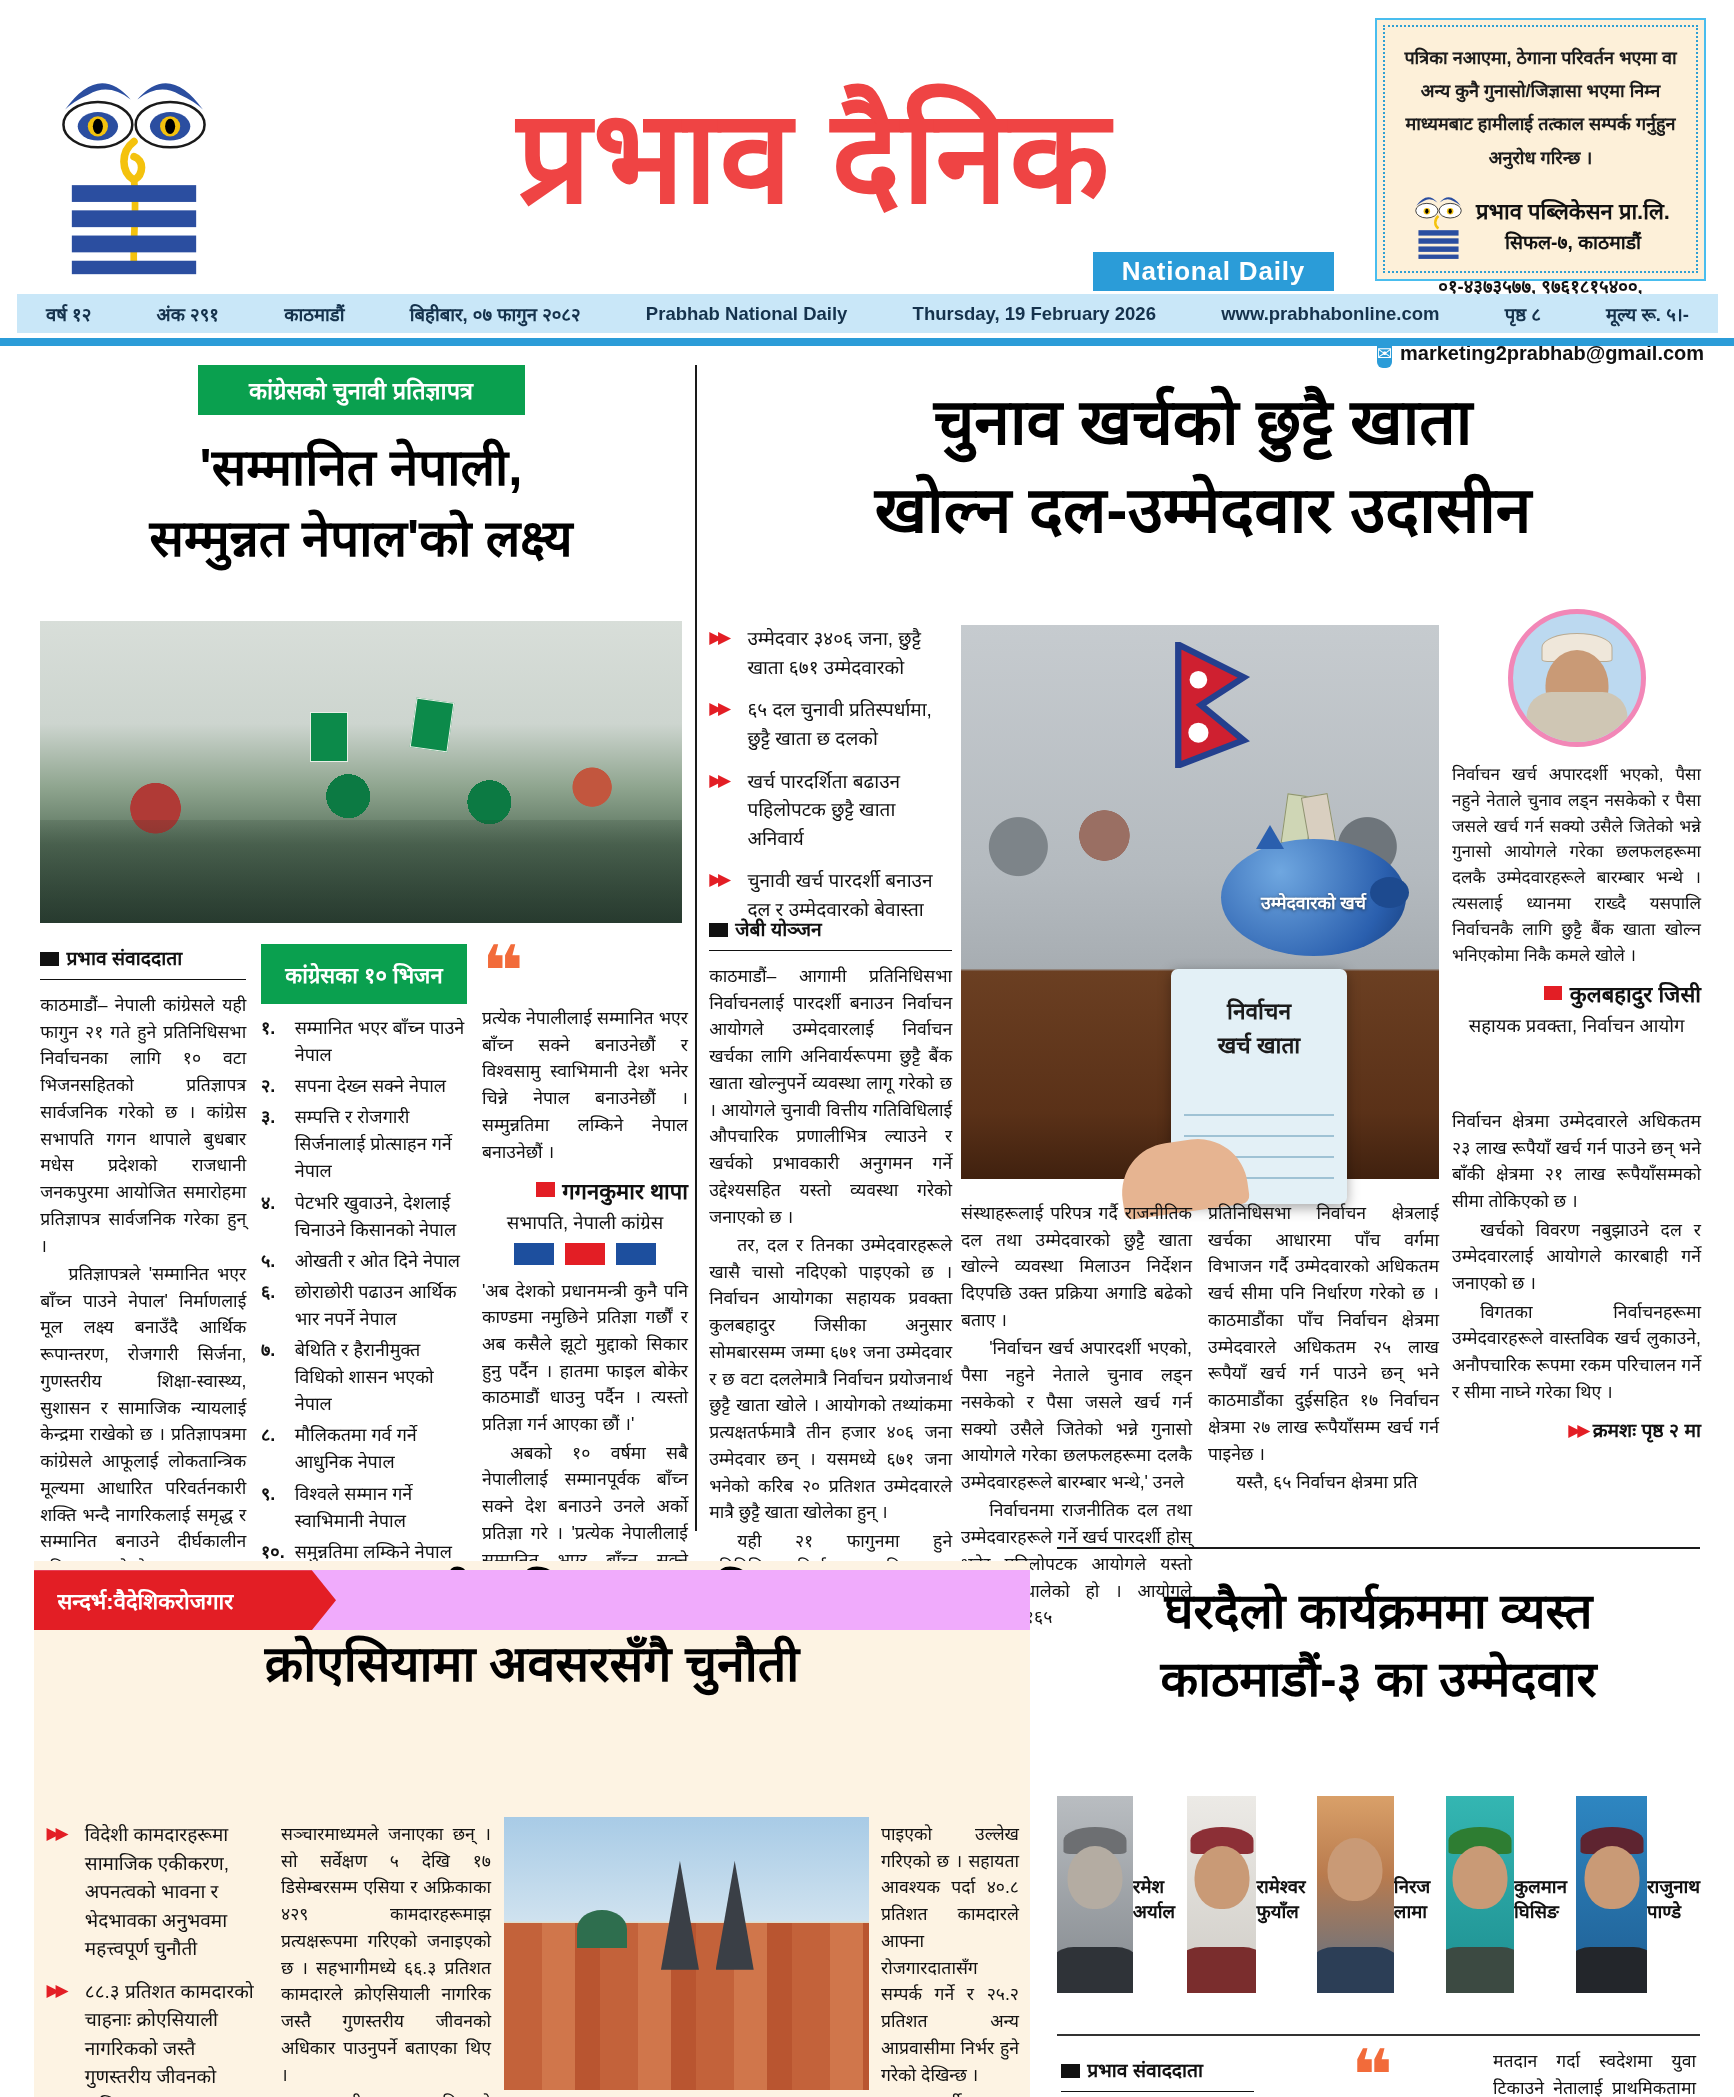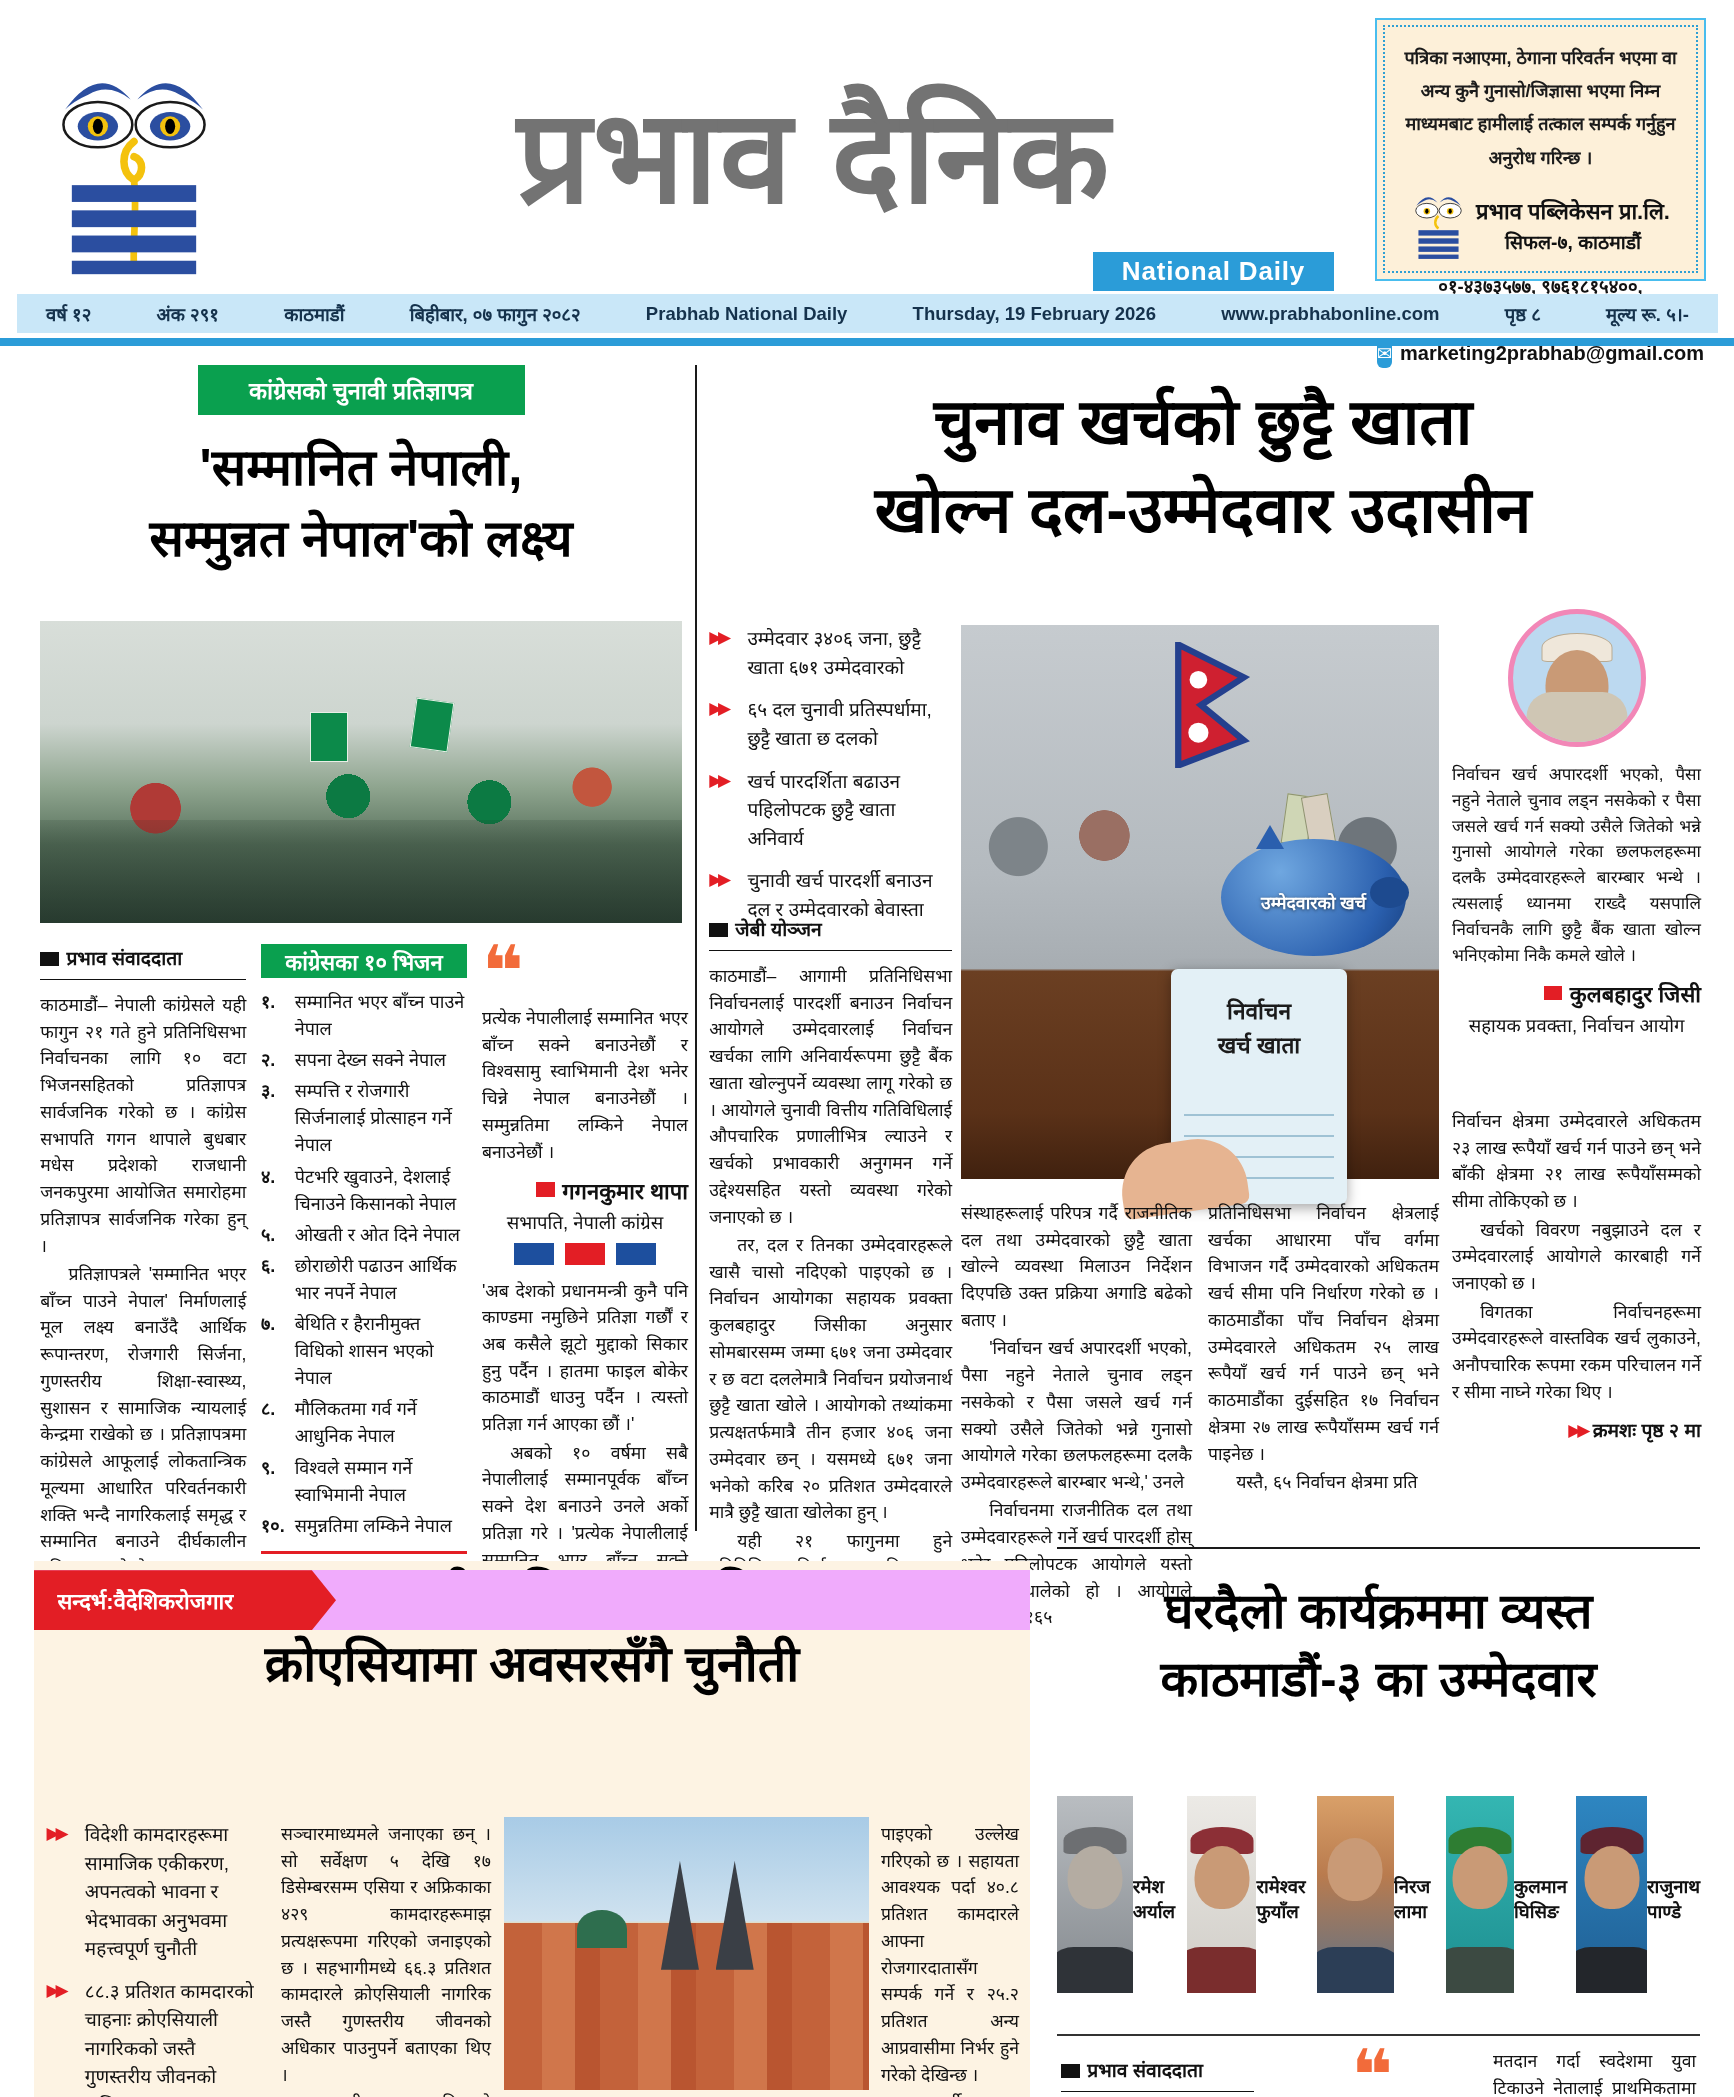--- a/index.html
+++ b/index.html
@@ -2,21 +2,21 @@
 <html style="font-size:6.7px"><head>
 <meta charset="utf-8">
 <style>
   *{margin:0;padding:0;box-sizing:border-box}
   html,body{background:#ffffff}
   body{font-family:"Liberation Sans","DejaVu Sans",sans-serif;color:#111}
   #page{position:relative;width:1734px;height:2478px;background:#fff;overflow:hidden}
   .abs{position:absolute}
 
   
-  .m-title{font-size:130px;font-weight:900;letter-spacing:1.7px;color:#737373;white-space:nowrap}
+  .m-title{font-size:130px;font-weight:900;letter-spacing:1.7px;color:#ef4444;white-space:nowrap}
   .m-sub{position:absolute;right:0;bottom:-5.9px;background:#2b9cd8;color:#fff;
          font-size:26px;font-weight:700;padding:4.2px 29px;letter-spacing:0.8px}
   .contact{width:331px;height:263px;border:2.1px solid #49bdee;background:#fdf0d9;padding:5.9px}
   .contact-inner{width:100%;height:100%;border:2.1px dotted #2e9fd4;padding:14.3px 12.6px 8.4px;text-align:center}
   .contact-notice{font-size:18px;line-height:1.85;font-weight:700;color:#1b1b1b}
   .contact-row{display:flex;align-items:center;justify-content:center;gap:10px;margin-top:14.3px}
   .contact-pub{font-size:22px;font-weight:900;line-height:1.5}
   .contact-addr{font-size:19.3px;font-weight:700}
   .contact-phones{font-size:18.5px;font-weight:700;margin-top:11px;line-height:1.6}
   .contact-email-row{display:flex;align-items:center;justify-content:center;gap:7.6px;margin-top:7.6px}
@@ -59,21 +59,21 @@
      radial-gradient(circle at 18% 62%,#b03a36 0 25px,transparent 25.6px),
      radial-gradient(circle at 48% 58%,#0c7a43 0 22px,transparent 22px),
      radial-gradient(circle at 70% 60%,#0c7a43 0 22px,transparent 22px),
      radial-gradient(circle at 86% 55%,#c2563e 0 19.3px,transparent 20px),
      linear-gradient(180deg,#d8ded9 0%,#cdd5cf 34%,#8fa58f 55%,#58715c 74%,#3f5848 100%)}
   .photo-congress .band{position:absolute;left:0;bottom:0;width:100%;height:34%;
      background:linear-gradient(180deg,rgba(30,50,38,.15),rgba(20,34,26,.55))}
 
   
   .vision-head{background:#0aa04f;color:#fff;font-size:22px;font-weight:900;
-               text-align:center;padding:2px 0}
+               text-align:center;padding:15px 0}
   .vision-list{margin-top:11px;font-size:18px;line-height:1.5}
   .vision-list div{display:flex;gap:6.7px;margin-bottom:4.2px}
   .vision-list .no{flex:0 0 27px;font-weight:700}
   .red-line{height:3.4px;background:#e31e25;margin:11px 0 12.6px}
 
   
   .photo-piggy{background:
      radial-gradient(circle at 12% 40%,#7d8489 0 29px,transparent 30px),
      radial-gradient(circle at 30% 38%,#9a6f63 0 25px,transparent 25.6px),
      radial-gradient(circle at 85% 40%,#6e757b 0 29px,transparent 30px),

